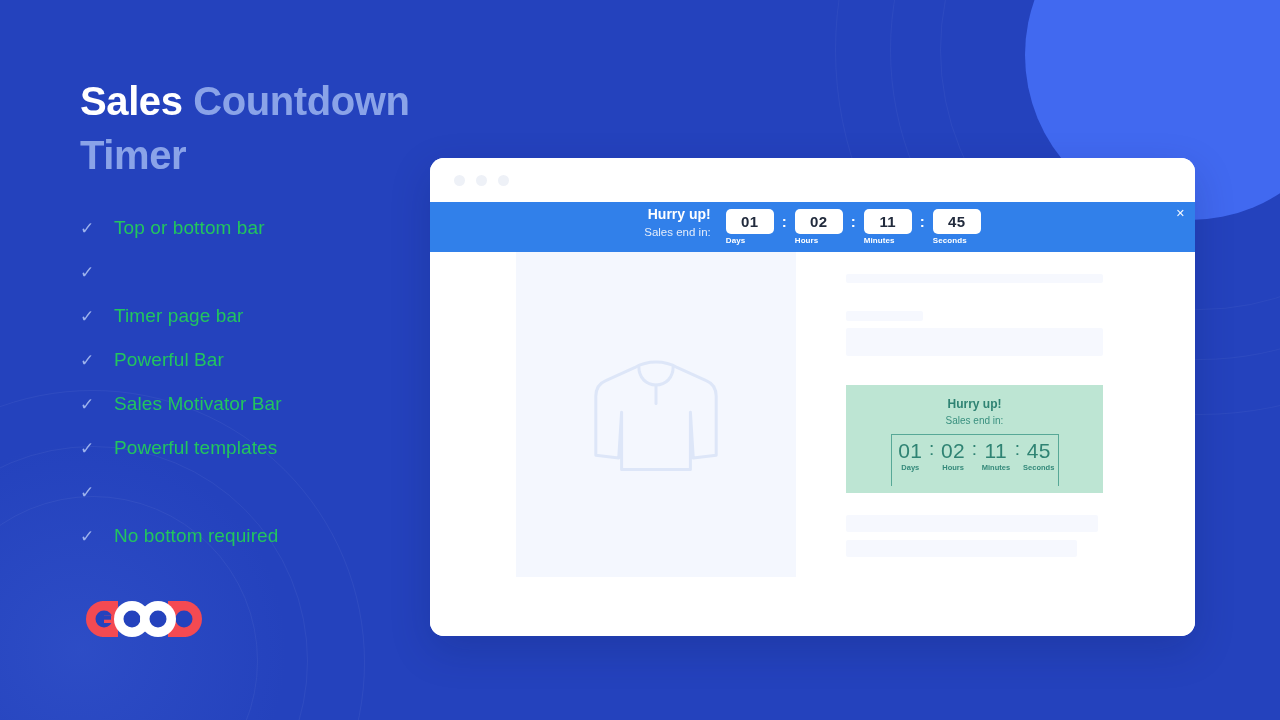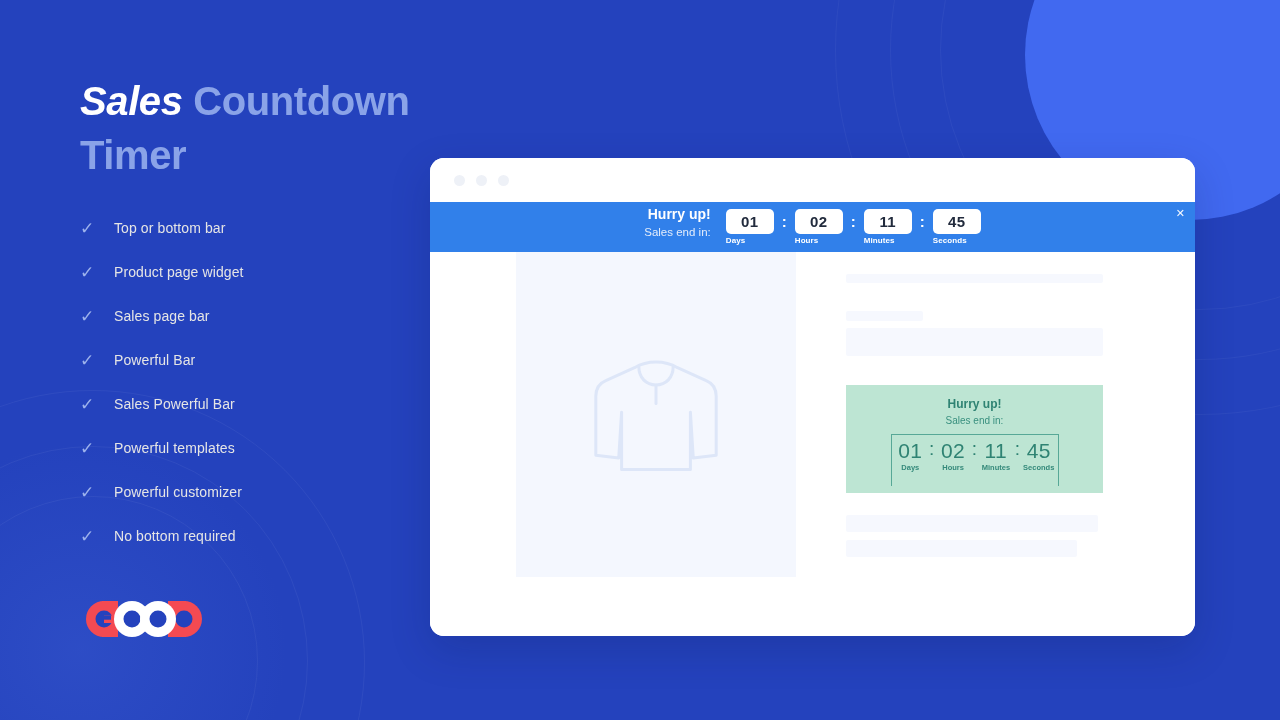--- a/index.html
+++ b/index.html
@@ -44,39 +44,39 @@
 
   
   .left { position: absolute; left: 80px; top: 74px; width: 400px; }
   .headline {
     font-size: 40px;
     font-weight: 700;
     line-height: 1.35;
     letter-spacing: -0.4px;
     color: #8aa3e8;
   }
-  .headline .strong { color: #ffffff; font-style: italic; }
+  .headline .strong { color: #ffffff; }
 
   .features { margin-top: 24px; }
   .feature {
     display: flex;
     align-items: center;
     height: 44px;
   }
   .check {
     width: 22px;
     flex: 0 0 22px;
     color: #9db2ec;
     font-size: 17px;
     line-height: 1;
     text-align: left;
   }
   .feature-label {
-    color: #e5e5e5;
-    font-size: 14px;
+    color: #22c55e;
+    font-size: 19px;
     letter-spacing: 0.1px;
     margin-left: 12px;
   }
 
   
   .logo { position: absolute; left: 80px; top: 597px; width: 130px; height: 44px; }
 
   
   .browser {
     position: absolute;
@@ -264,41 +264,39 @@
     <span>Countdown Timer</span>
   </h1>
 
   <div class="features">
     <div class="feature">
       <span class="check">✓</span>
       <span class="feature-label">Top or bottom bar</span>
     </div>
     <div class="feature">
       <span class="check">✓</span>
-      <span class="feature-label">Product page widget</span>
-    </div>
-    <div class="feature">
-      <span class="check">✓</span>
-      <span class="feature-label">Sales page bar</span>
+    </div>
+    <div class="feature">
+      <span class="check">✓</span>
+      <span class="feature-label">Timer page bar</span>
     </div>
     <div class="feature">
       <span class="check">✓</span>
       <span class="feature-label">Powerful Bar</span>
     </div>
     <div class="feature">
       <span class="check">✓</span>
-      <span class="feature-label">Sales Powerful Bar</span>
+      <span class="feature-label">Sales Motivator Bar</span>
     </div>
     <div class="feature">
       <span class="check">✓</span>
       <span class="feature-label">Powerful templates</span>
     </div>
     <div class="feature">
       <span class="check">✓</span>
-      <span class="feature-label">Powerful customizer</span>
     </div>
     <div class="feature">
       <span class="check">✓</span>
       <span class="feature-label">No bottom required</span>
     </div>
   </div>
 </div>
 
 <div class="logo">
   <svg width="130" height="44" viewBox="0 0 130 44">

